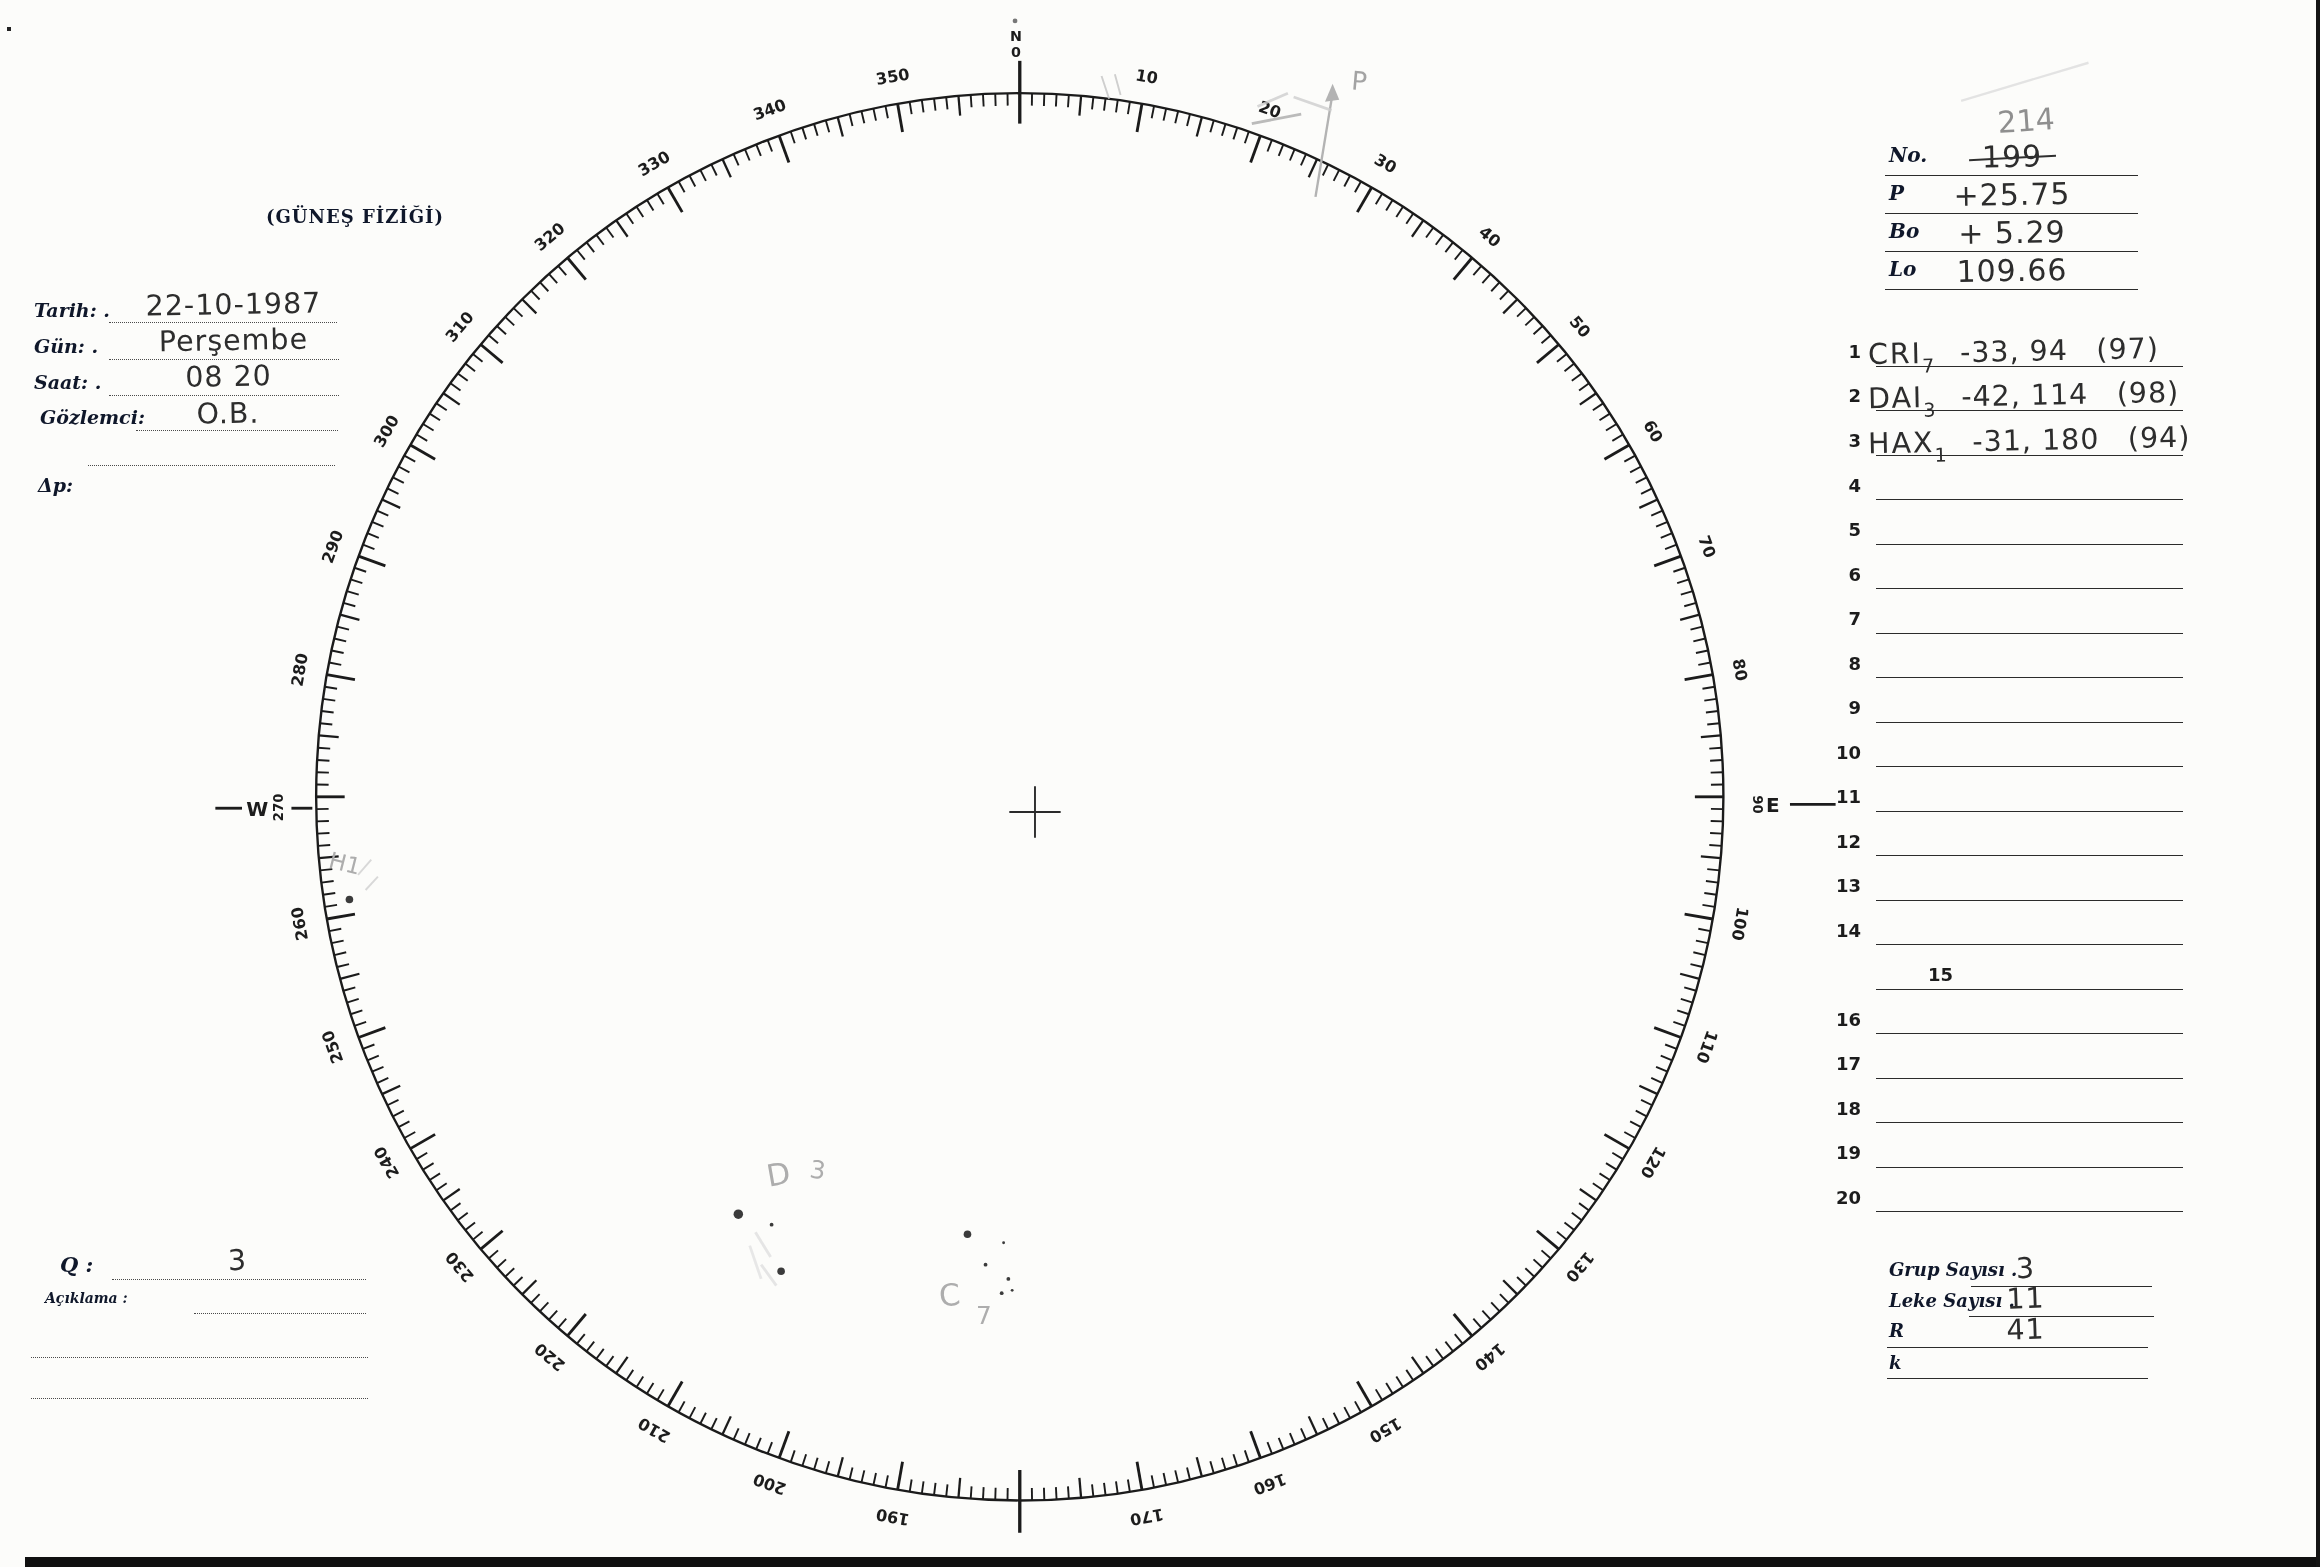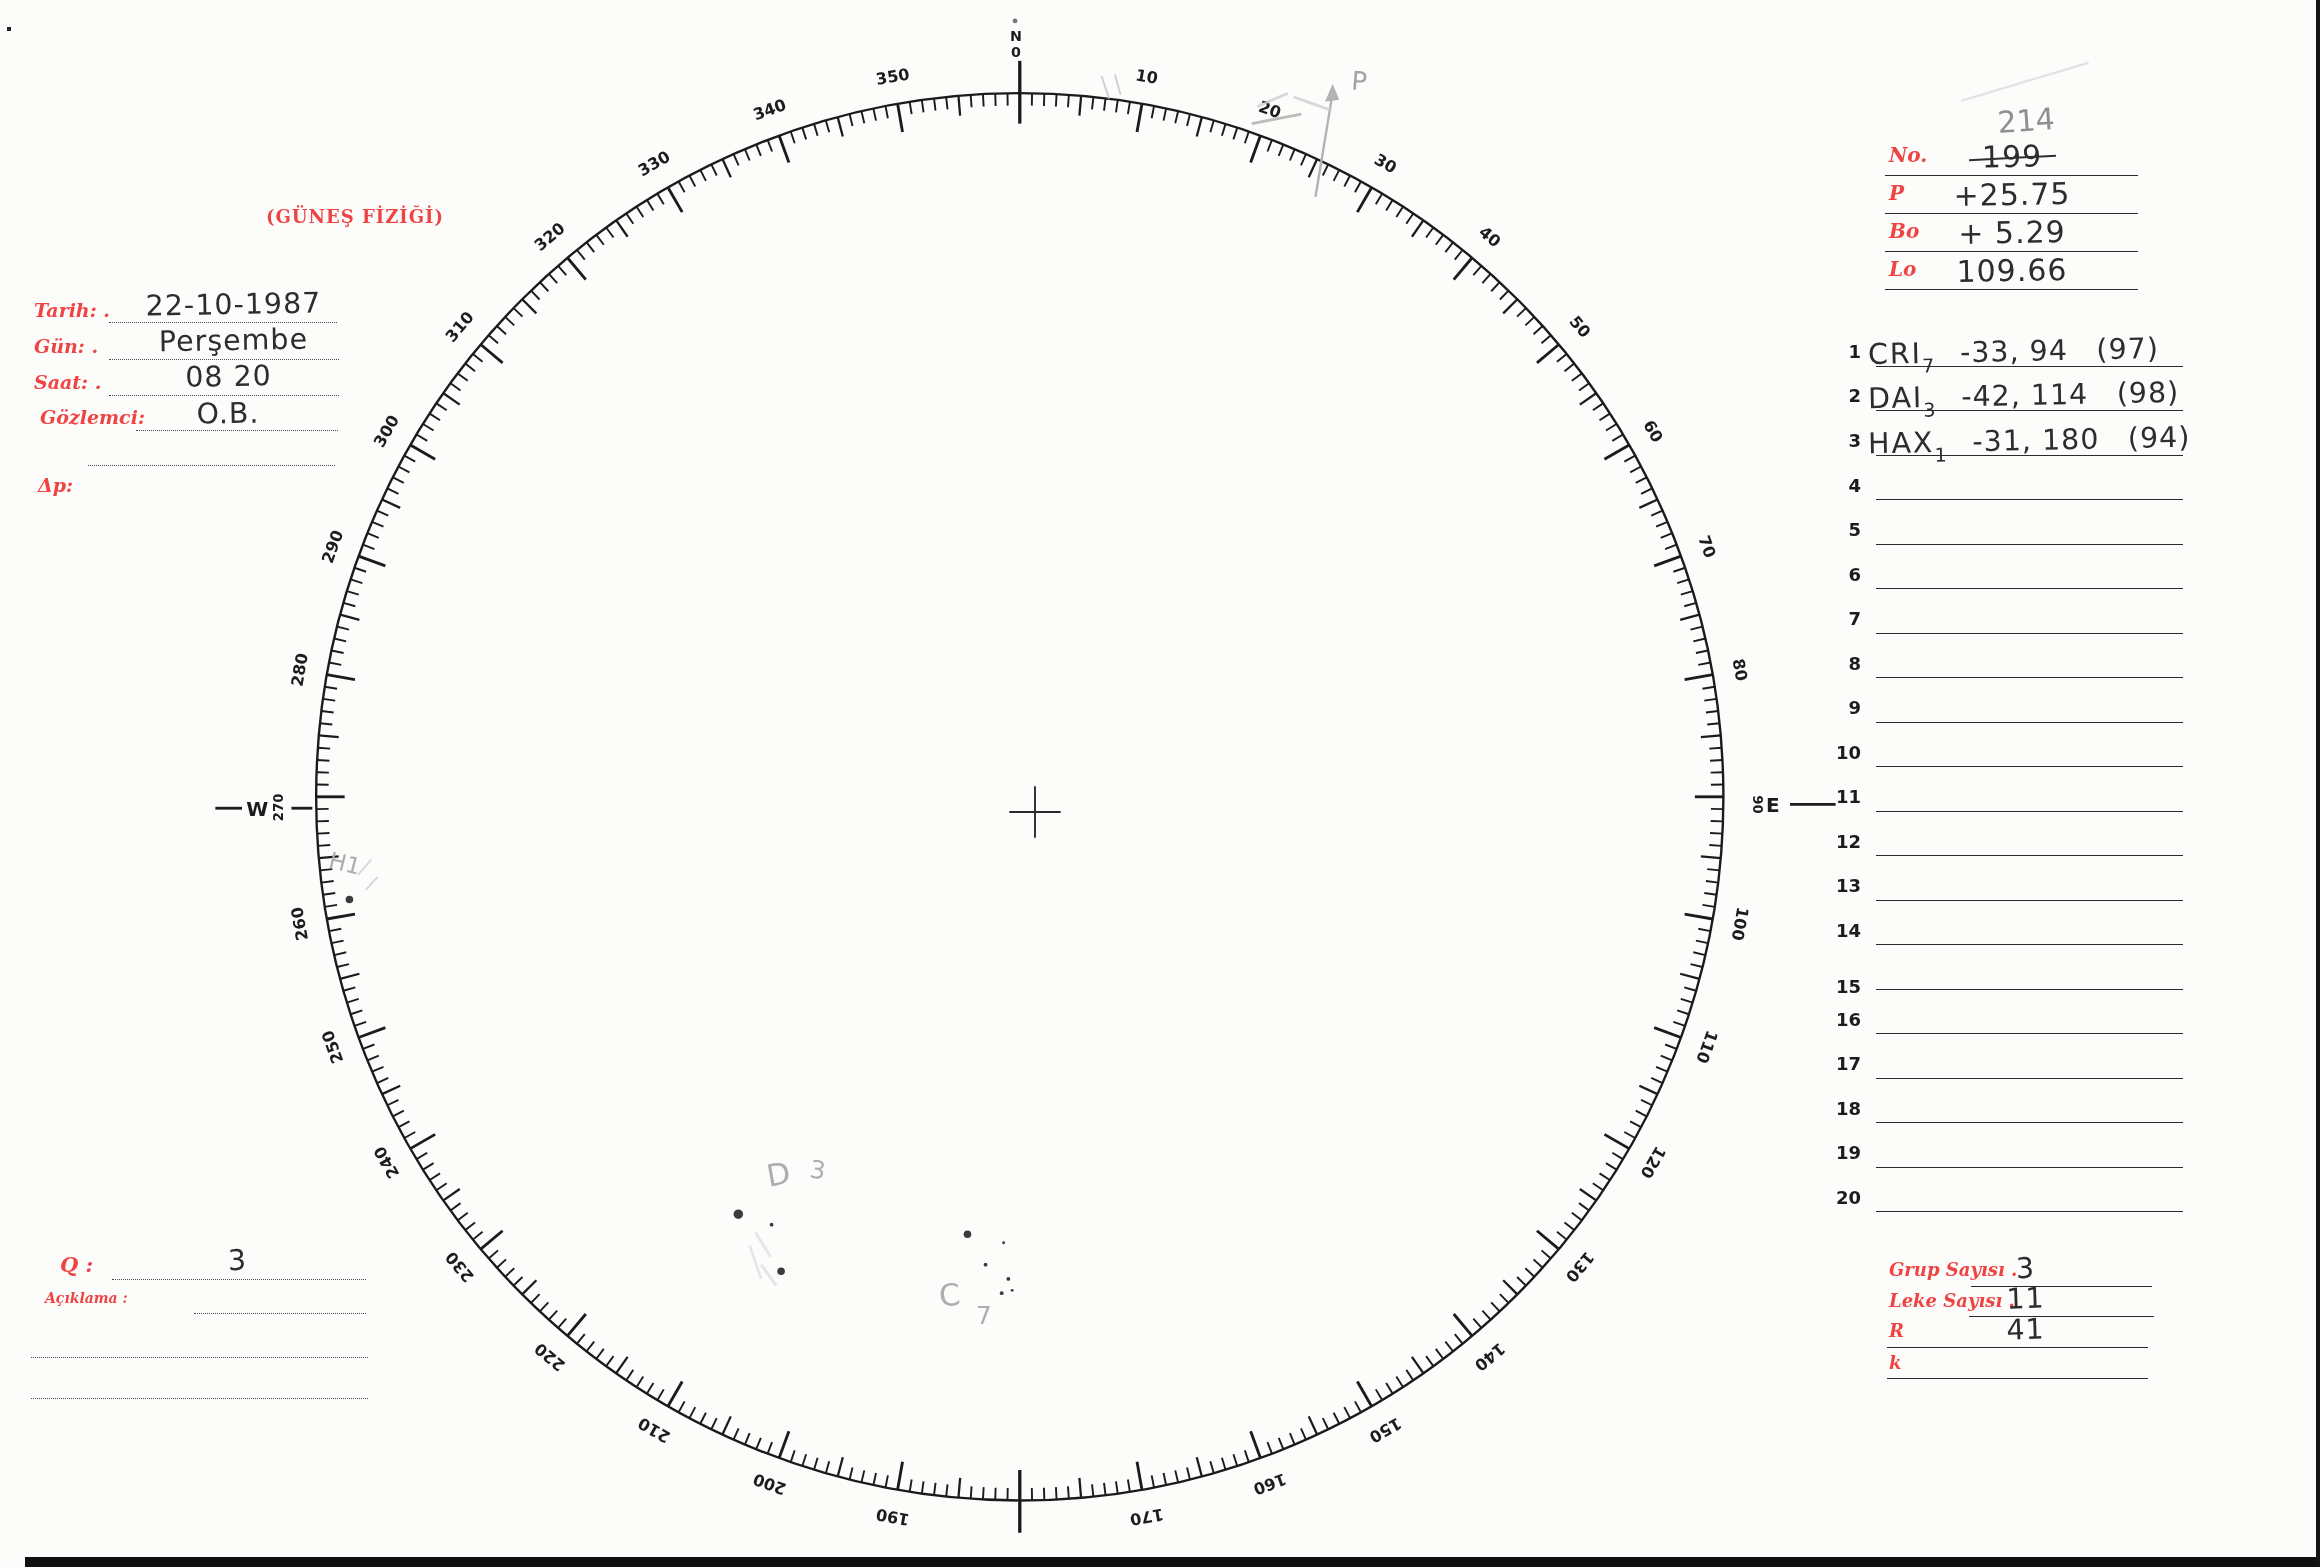--- a/index.html
+++ b/index.html
@@ -1,19 +1,19 @@
 <!DOCTYPE html>
 <html style="font-size:15px"><head>
 <meta charset="utf-8">
 <style>
   html,body{margin:0;padding:0;background:#e8e8e6;}
   #page{position:relative;width:2321px;height:1567px;background:#fcfcfa;overflow:hidden;
         font-family:"DejaVu Serif",serif;}
   .abs{position:absolute;}
-  .printed{font-family:"DejaVu Serif",serif;font-weight:bold;color:#ef4444;}
+  .printed{font-family:"DejaVu Serif",serif;font-weight:bold;color:#0f172a;}
   .it{font-style:italic;}
   .hw{font-family:"DejaVu Sans",sans-serif;color:#2d2d2d;letter-spacing:1px;}
   .pencil-hw{font-family:"DejaVu Sans",sans-serif;color:#8f8f8f;}
   .dotline{position:absolute;height:0;border-bottom:1.9px dotted #4a4a4a;}
   .solidline{position:absolute;height:0;border-bottom:1.9px solid #2b2b2b;}
   .center{text-align:center;}
   .strike{position:relative;display:inline-block;}
   .strike::after{content:"";position:absolute;left:-13.3px;right:-13.3px;top:52%;
                  border-top:2.9px solid #2f2f2f;transform:rotate(-2deg);}
   .rownum{font-family:"DejaVu Sans",sans-serif;font-weight:bold;color:#1c1c1c;
@@ -547,21 +547,21 @@
       <div class="rownum" style="position: absolute; left: 1821px; top: 742px; width: 40px;">10</div>
       <div class="solidline" style="position: absolute; left: 1876px; top: 766px; width: 307px;"></div>
       <div class="rownum" style="position: absolute; left: 1821px; top: 786px; width: 40px;">11</div>
       <div class="solidline" style="position: absolute; left: 1876px; top: 811px; width: 307px;"></div>
       <div class="rownum" style="position: absolute; left: 1821px; top: 831px; width: 40px;">12</div>
       <div class="solidline" style="position: absolute; left: 1876px; top: 855px; width: 307px;"></div>
       <div class="rownum" style="position: absolute; left: 1821px; top: 875px; width: 40px;">13</div>
       <div class="solidline" style="position: absolute; left: 1876px; top: 900px; width: 307px;"></div>
       <div class="rownum" style="position: absolute; left: 1821px; top: 920px; width: 40px;">14</div>
       <div class="solidline" style="position: absolute; left: 1876px; top: 944px; width: 307px;"></div>
-      <div class="rownum" style="position: absolute; left: 1821px; top: 964px; width: 40px; margin-top: 12px;">15</div>
+      <div class="rownum" style="position: absolute; left: 1913px; top: 964px; width: 40px;">15</div>
       <div class="solidline" style="position: absolute; left: 1876px; top: 989px; width: 307px;"></div>
       <div class="rownum" style="position: absolute; left: 1821px; top: 1009px; width: 40px;">16</div>
       <div class="solidline" style="position: absolute; left: 1876px; top: 1033px; width: 307px;"></div>
       <div class="rownum" style="position: absolute; left: 1821px; top: 1053px; width: 40px;">17</div>
       <div class="solidline" style="position: absolute; left: 1876px; top: 1078px; width: 307px;"></div>
       <div class="rownum" style="position: absolute; left: 1821px; top: 1098px; width: 40px;">18</div>
       <div class="solidline" style="position: absolute; left: 1876px; top: 1122px; width: 307px;"></div>
       <div class="rownum" style="position: absolute; left: 1821px; top: 1142px; width: 40px;">19</div>
       <div class="solidline" style="position: absolute; left: 1876px; top: 1167px; width: 307px;"></div>
       <div class="rownum" style="position: absolute; left: 1821px; top: 1187px; width: 40px;">20</div>

